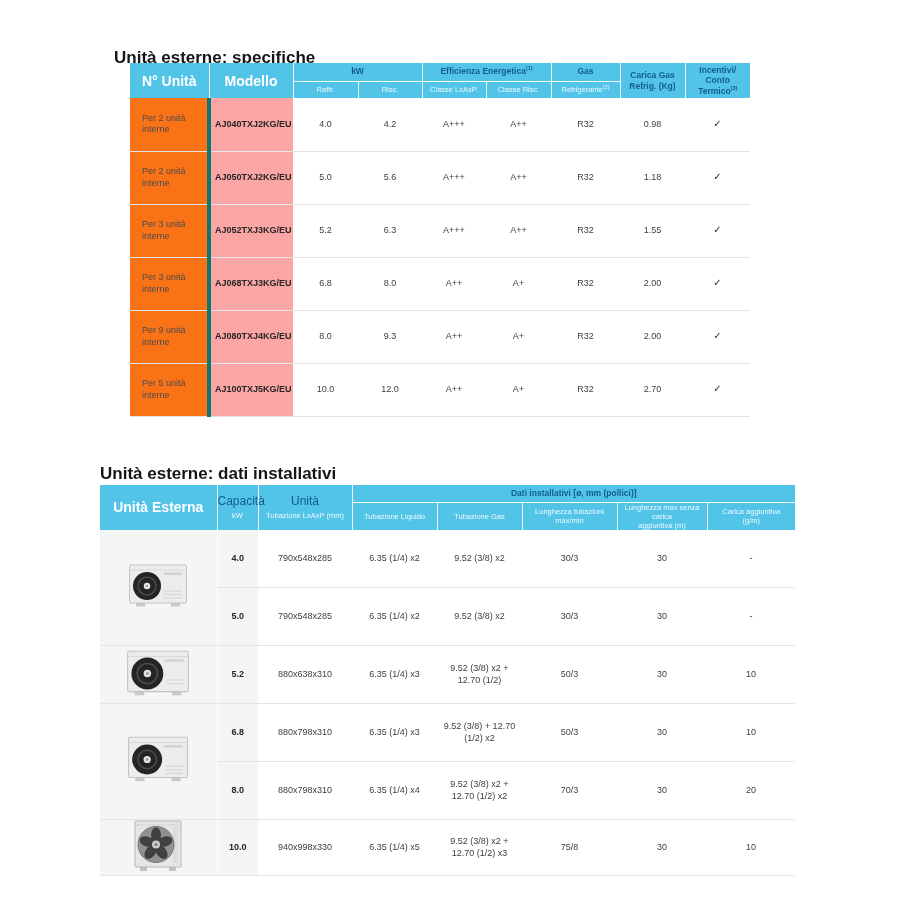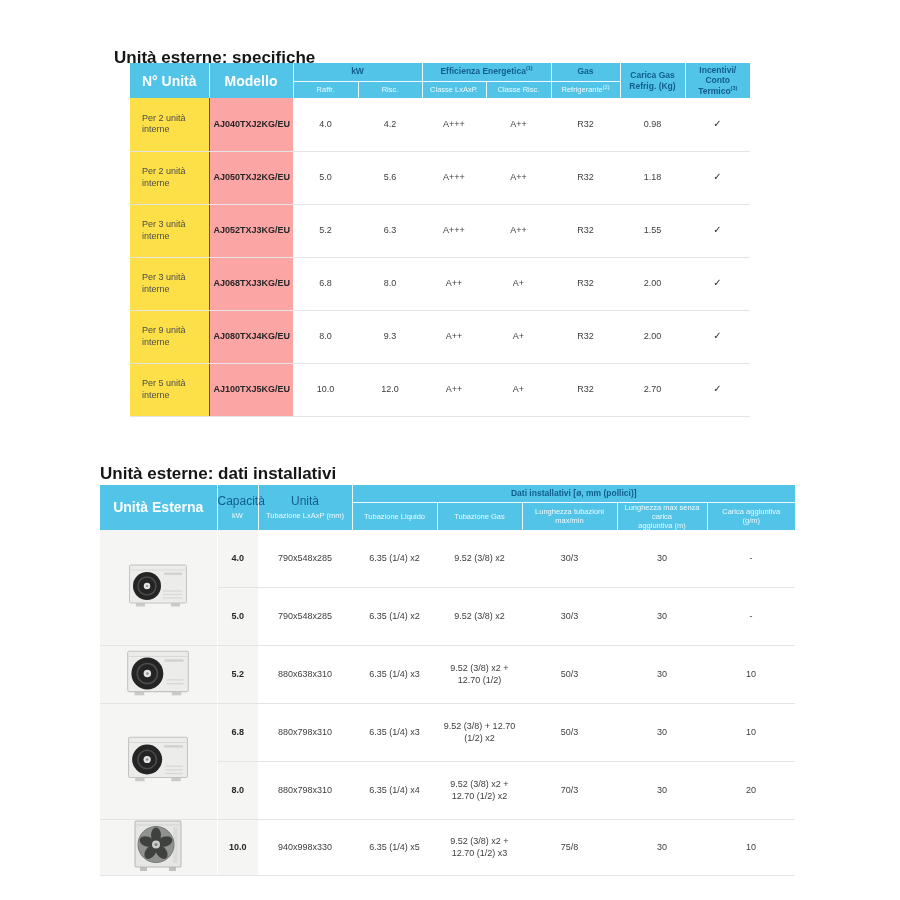--- a/index.html
+++ b/index.html
@@ -28,22 +28,22 @@
   #t2 thead tr:nth-child(2){height:19px}
   .two-tone{display:flex;flex-direction:column;justify-content:center;gap:3px}
   .two-tone .l1{color:#135d8e;font-weight:normal;font-size:12px}
   .two-tone .l2{color:#eefaff;font-weight:normal;font-size:7.5px}
 
   td{padding:0 4px;font-size:9px;color:#3d3d3d;text-align:center;vertical-align:middle;
      border-bottom:1px solid #e4e4e4;line-height:1.25;background:#ffffff}
   #t1 tbody tr{height:53px}
   #t2 tbody tr{height:58px}
   #t2 tbody tr.last{height:55px}
-  #t1 td.c1{background:#fde047;text-align:left;padding-left:12px;color:#4c4c4c;
-            border-right:1px solid #0f766e}
+  #t1 td.c1{background:#f97316;text-align:left;padding-left:12px;color:#4c4c4c;
+            border-right:4px solid #0f766e}
   #t1 td.c2{background:#fca5a5;font-weight:bold;color:#262626}
   td.chk{font-size:10px;color:#2b2b2b}
   #t2 td.imgc{background:#f5f5f4;border-right:1px solid #ffffff;padding:0}
   #t2 td.cap{background:#f5f5f4;font-weight:bold;color:#262626}
   sup{font-size:5.5px;vertical-align:super;line-height:0}
 </style>
 </head>
 <body>
 
 <h2 class="sec-title" id="title1">Unità esterne: specifiche</h2>

